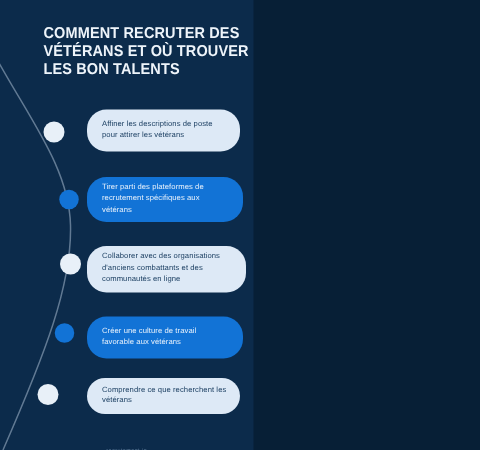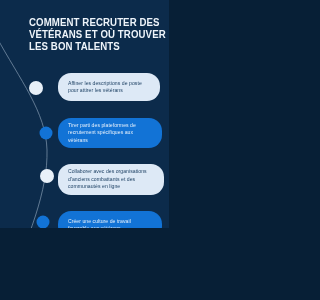--- a/index.html
+++ b/index.html
@@ -6,21 +6,21 @@
     margin: 0;
     padding: 0;
     background: #07infoColor;
   }
   body {
     background: #071f36;
   }
   .poster {
     position: relative;
     width: 169px;
-    height: 228px;
+    height: 300px;
     overflow: hidden;
     background: #0c2b4b;
     font-family: "Liberation Sans", sans-serif;
     text-decoration: underline;
     -webkit-font-smoothing: antialiased;
   }
 
   
   .timeline-svg {
     position: absolute;

